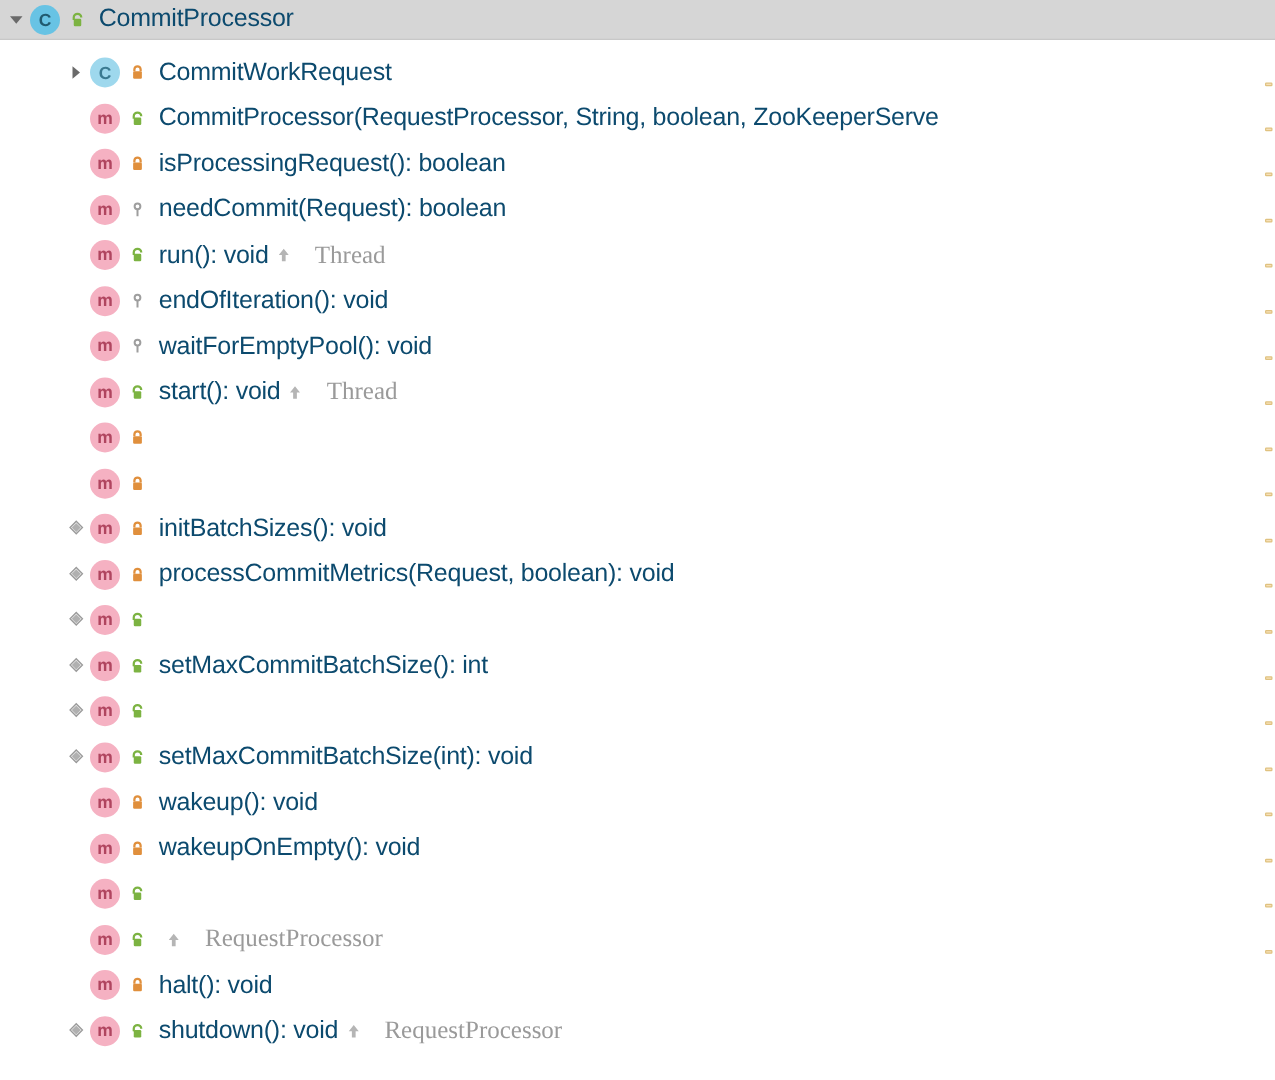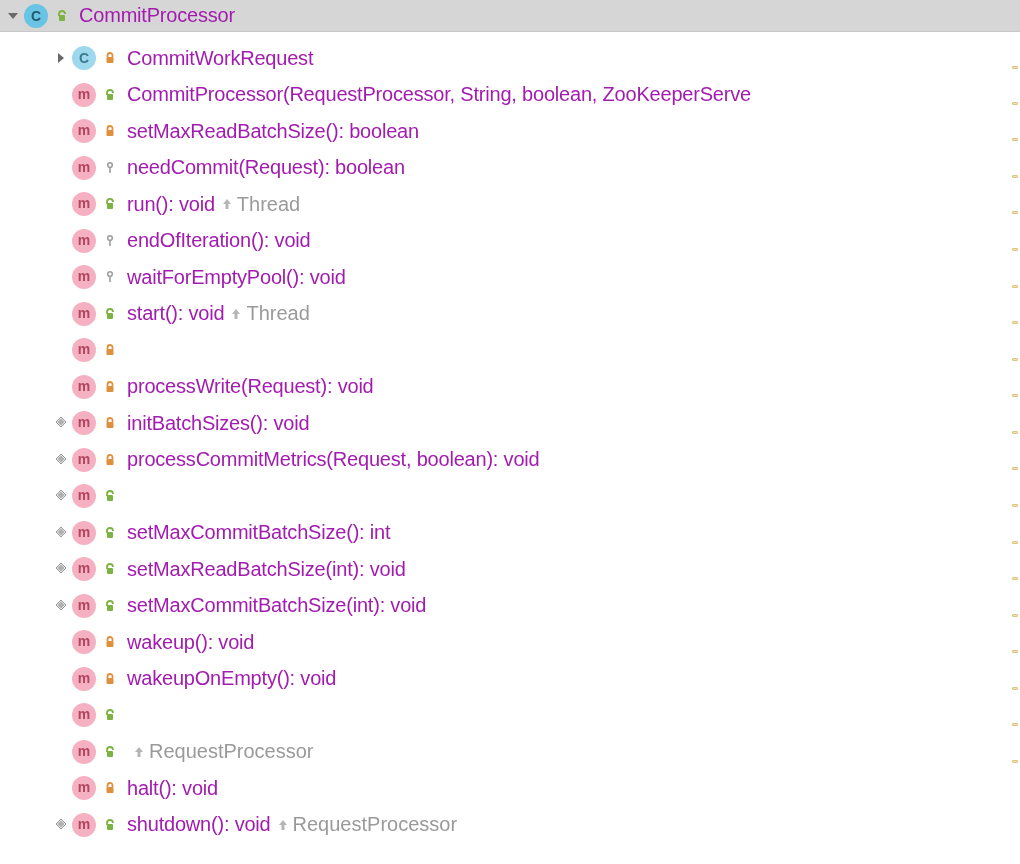--- a/index.html
+++ b/index.html
@@ -76,31 +76,32 @@
       width: 22px;
       height: 22px;
       display: flex;
       align-items: center;
       justify-content: center;
       flex-shrink: 0;
       margin-right: 6px;
     }
     .vis-icon svg { width: 16px; height: 16px; }
     .label {
-      color: #a21caf;
+      color: #0c4a6e;
       letter-spacing: -0.2px;
     }
     .inherit {
       color: #9a9a9a;
       margin-left: 6px;
       display: flex;
       align-items: center;
     }
     .inherit-name {
-      margin-left: 4px;
+      margin-left: 19px;
+      font-family: Liberation Serif, serif;
     }
     .gutter-marker {
       position: absolute;
       left: -18px;
       top: 4px;
       width: 14px;
       height: 14px;
     }
     .right-edge {
       position: absolute;
@@ -174,21 +175,21 @@
     <div class="row child">
       <span class="type-icon method-m">
         <span class="mtxt">m</span>
       </span>
       <span class="vis-icon">
         <svg viewBox="0 0 16 16">
           <rect x="4.5" y="7" width="7" height="6" rx="1" fill="#e08f3c"></rect>
           <path d="M5.5 7 V5.5 a2.5 2.5 0 0 1 5 0 V7" stroke="#e08f3c" stroke-width="1.8" fill="none"></path>
         </svg>
       </span>
-      <span class="label">setMaxReadBatchSize(): boolean</span>
+      <span class="label">isProcessingRequest(): boolean</span>
     </div>
     <div class="row child">
       <span class="type-icon method-m">
         <span class="mtxt">m</span>
       </span>
       <span class="vis-icon">
         <svg viewBox="0 0 16 16">
           <circle cx="8" cy="5" r="2.3" fill="none" stroke="#9e9e9e" stroke-width="1.6"></circle>
           <rect x="7.2" y="7" width="1.6" height="6" fill="#9e9e9e"></rect>
         </svg>
@@ -269,21 +270,20 @@
     <div class="row child">
       <span class="type-icon method-m">
         <span class="mtxt">m</span>
       </span>
       <span class="vis-icon">
         <svg viewBox="0 0 16 16">
           <rect x="4.5" y="7" width="7" height="6" rx="1" fill="#e08f3c"></rect>
           <path d="M5.5 7 V5.5 a2.5 2.5 0 0 1 5 0 V7" stroke="#e08f3c" stroke-width="1.8" fill="none"></path>
         </svg>
       </span>
-      <span class="label">processWrite(Request): void</span>
     </div>
     <div class="row child">
       <span class="type-icon method-m">
         <span class="mtxt">m</span>
         <span class="gutter-marker"><svg viewBox="0 0 14 14">
             <polygon points="7,2 12,7 7,12 2,7" fill="#e6e6e6" stroke="#9a9a9a" stroke-width="1"></polygon>
             <polygon points="7,3.5 10.5,7 7,10.5 3.5,7" fill="#b0b0b0"></polygon>
           </svg></span>
       </span>
       <span class="vis-icon">
@@ -348,21 +348,20 @@
             <polygon points="7,2 12,7 7,12 2,7" fill="#e6e6e6" stroke="#9a9a9a" stroke-width="1"></polygon>
             <polygon points="7,3.5 10.5,7 7,10.5 3.5,7" fill="#b0b0b0"></polygon>
           </svg></span>
       </span>
       <span class="vis-icon">
         <svg viewBox="0 0 16 16">
           <rect x="5" y="7" width="6" height="6" rx="1" fill="#7cb342"></rect>
           <path d="M5 8 V6 a3 3 0 0 1 6 0" stroke="#7cb342" stroke-width="1.8" fill="none"></path>
         </svg>
       </span>
-      <span class="label">setMaxReadBatchSize(int): void</span>
     </div>
     <div class="row child">
       <span class="type-icon method-m">
         <span class="mtxt">m</span>
         <span class="gutter-marker"><svg viewBox="0 0 14 14">
             <polygon points="7,2 12,7 7,12 2,7" fill="#e6e6e6" stroke="#9a9a9a" stroke-width="1"></polygon>
             <polygon points="7,3.5 10.5,7 7,10.5 3.5,7" fill="#b0b0b0"></polygon>
           </svg></span>
       </span>
       <span class="vis-icon">

